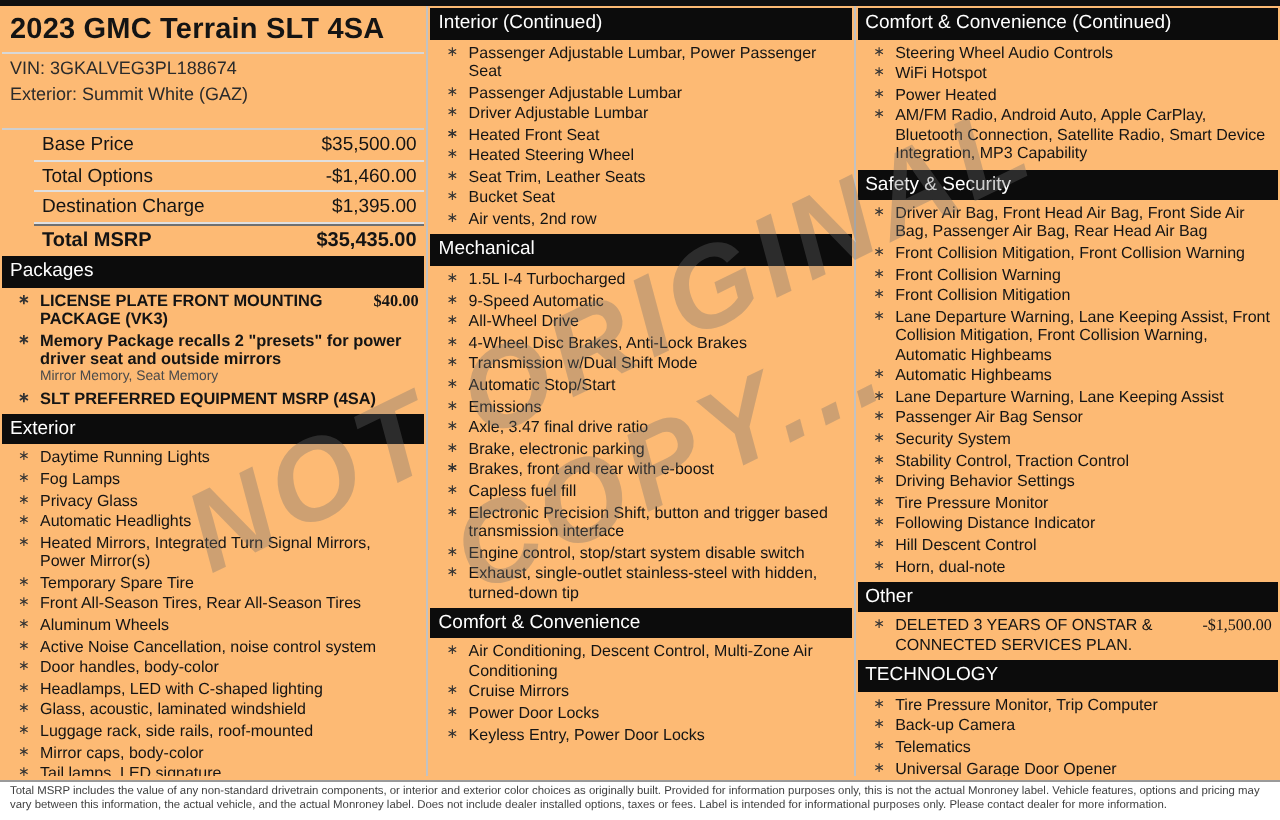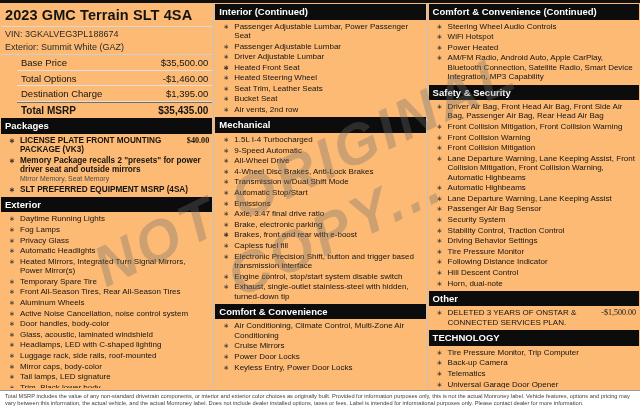--- a/index.html
+++ b/index.html
@@ -9,26 +9,26 @@
     border-top:3px solid #101010; box-sizing:border-box; overflow:hidden;
     outline:1px solid #b5b5b5;
   }
   .cols { display:flex; height:385px; }
   .col { width:213.3px; box-sizing:border-box; overflow:hidden; padding:0 1px; }
   .col + .col { border-left:1px solid #c2c2c2; }
 
   
   .title { font-size:14.5px; font-weight:bold; padding:4px 4px 3px; letter-spacing:0.1px; }
   .meta { font-size:9px; color:#2b2b2b; padding:1px 4px 2px; }
-  .meta-wrap { border-top:1px solid #d8d8d8; border-bottom:1px solid #cfcfcf; padding:1px 0 0; }
+  .meta-wrap { border-top:1px solid #d8d8d8; border-bottom:1px solid #cfcfcf; padding:1px 0 10px; }
   .price-row { display:flex; justify-content:space-between; font-size:9.5px; padding:2px 4px 1.5px; border-bottom:1px solid #e0e0e0;margin-left:16px; }
   .price-row.total { font-weight:bold; border-top:1px solid #6f6f6f; border-bottom:none; font-size:10px; }
 
   
-  .sec-header { background:#0c0c0c; color:#fff; font-weight:bold; font-size:9.5px; padding:2px 4px 2.5px; margin:1px 0 2px; }
+  .sec-header { background:#0c0c0c; color:#fff; font-weight:normal; font-size:9.5px; padding:2px 4px 2.5px; margin:1px 0 2px; }
   .sec-items { margin:0 0 3px; }
   .item { position:relative; font-size:8px; line-height:9.4px; padding:0 3px 0 19px; margin-bottom:1.2px; }
   .item.bold { font-weight:bold; font-size:8.2px; }
   .bullet { position:absolute; left:8px; top:0; font-size:7px; color:#333; }
   .price { float:right; margin-left:5px;font-family:Liberation Serif, serif; }
   .sub { font-size:6.9px; font-weight:normal; color:#4a4a4a; margin-top:1px; line-height:8px; }
 
   
   .footer {
     position:absolute; left:0; right:0; bottom:0; border-top:1px solid #9a9a9a;
@@ -88,22 +88,22 @@
             <div class="item"><span class="bullet">∗</span><span>Daytime Running Lights</span></div>
             <div class="item"><span class="bullet">∗</span><span>Fog Lamps</span></div>
             <div class="item"><span class="bullet">∗</span><span>Privacy Glass</span></div>
             <div class="item"><span class="bullet">∗</span><span>Automatic Headlights</span></div>
             <div class="item"><span class="bullet">∗</span><span>Heated Mirrors, Integrated Turn Signal Mirrors, Power Mirror(s)</span></div>
             <div class="item"><span class="bullet">∗</span><span>Temporary Spare Tire</span></div>
             <div class="item"><span class="bullet">∗</span><span>Front All-Season Tires, Rear All-Season Tires</span></div>
             <div class="item"><span class="bullet">∗</span><span>Aluminum Wheels</span></div>
             <div class="item"><span class="bullet">∗</span><span>Active Noise Cancellation, noise control system</span></div>
             <div class="item"><span class="bullet">∗</span><span>Door handles, body-color</span></div>
+            <div class="item"><span class="bullet">∗</span><span>Headlamps, LED with C-shaped lighting</span></div>
             <div class="item"><span class="bullet">∗</span><span>Glass, acoustic, laminated windshield</span></div>
-            <div class="item"><span class="bullet">∗</span><span>Headlamps, LED with C-shaped lighting</span></div>
             <div class="item"><span class="bullet">∗</span><span>Luggage rack, side rails, roof-mounted</span></div>
             <div class="item"><span class="bullet">∗</span><span>Mirror caps, body-color</span></div>
             <div class="item"><span class="bullet">∗</span><span>Tail lamps, LED signature</span></div>
             <div class="item"><span class="bullet">∗</span><span>Trim, Black lower body</span></div>
           </div>
         </div>
     </div>
 
     <div class="col">
       <div>
@@ -132,21 +132,21 @@
             <div class="item"><span class="bullet">∗</span><span>Brake, electronic parking</span></div>
             <div class="item"><span class="bullet">∗</span></div>
             <div class="item"><span class="bullet">∗</span><span>Brakes, front and rear with e-boost</span></div>
             <div class="item"><span class="bullet">∗</span><span>Capless fuel fill</span></div>
             <div class="item"><span class="bullet">∗</span><span>Electronic Precision Shift, button and trigger based transmission interface</span></div>
             <div class="item"><span class="bullet">∗</span><span>Engine control, stop/start system disable switch</span></div>
             <div class="item"><span class="bullet">∗</span><span>Exhaust, single-outlet stainless-steel with hidden, turned-down tip</span></div>
           </div>
           <div class="sec-header">Comfort &amp; Convenience</div>
           <div class="sec-items">
-            <div class="item"><span class="bullet">∗</span><span>Air Conditioning, Climate Control, Multi-Zone Air Conditioning</span></div>
+            <div class="item"><span class="bullet">∗</span><span>Air Conditioning, Descent Control, Multi-Zone Air Conditioning</span></div>
             <div class="item"><span class="bullet">∗</span><span>Cruise Mirrors</span></div>
             <div class="item"><span class="bullet">∗</span><span>Power Door Locks</span></div>
             <div class="item"><span class="bullet">∗</span><span>Keyless Entry, Power Door Locks</span></div>
           </div>
         </div>
     </div>
 
     <div class="col">
       <div>
           <div class="sec-header">Comfort &amp; Convenience (Continued)</div>

